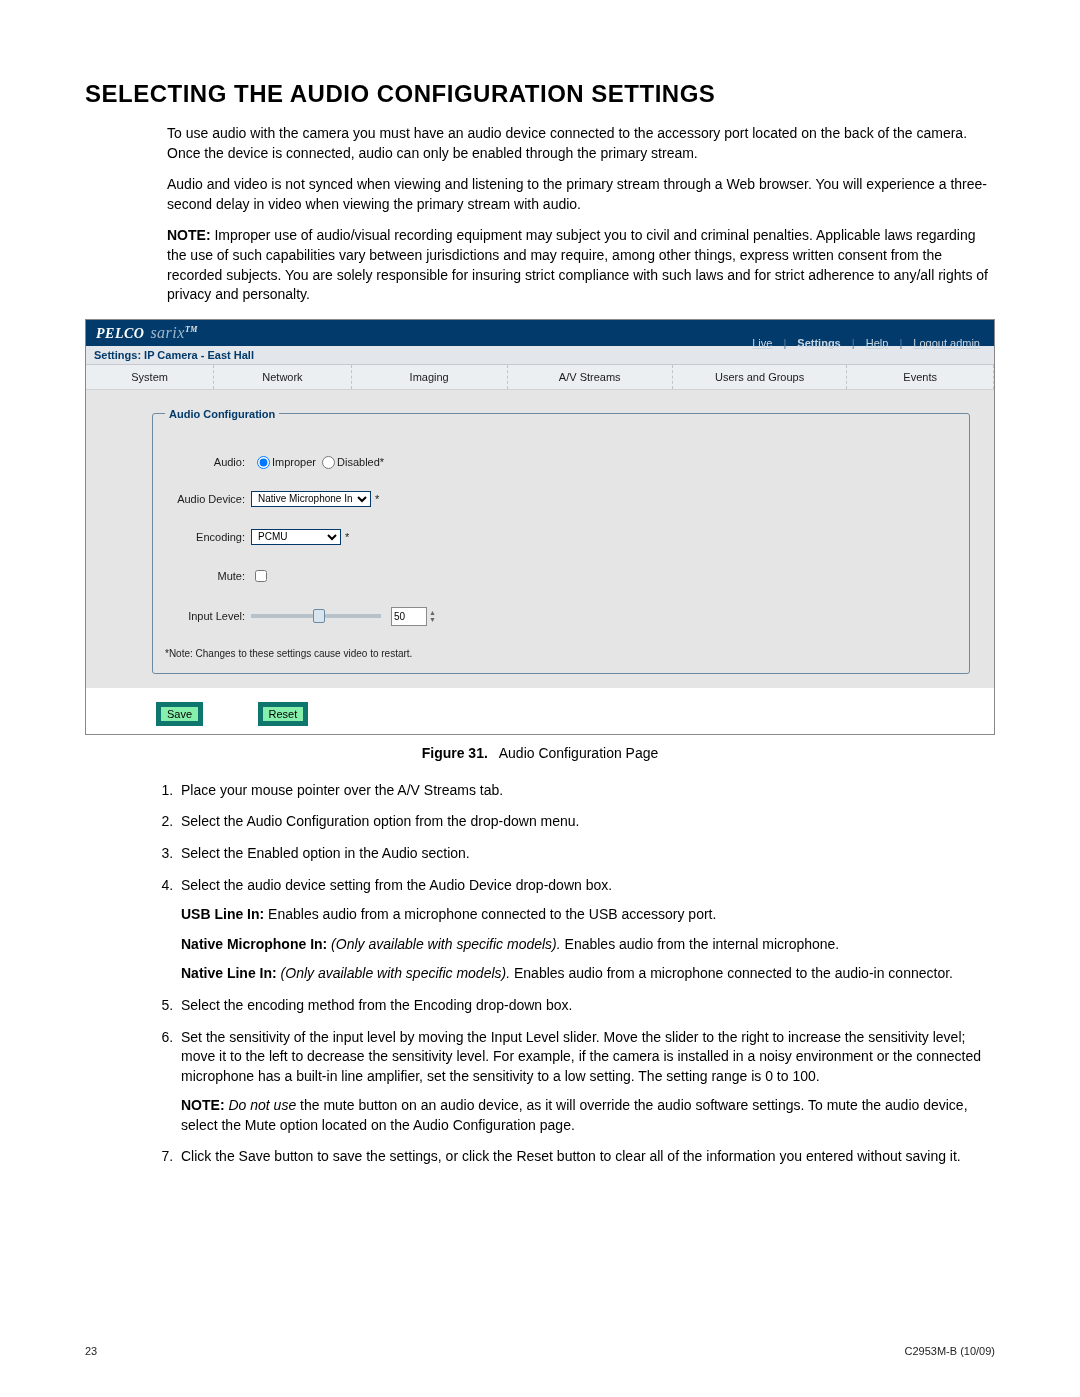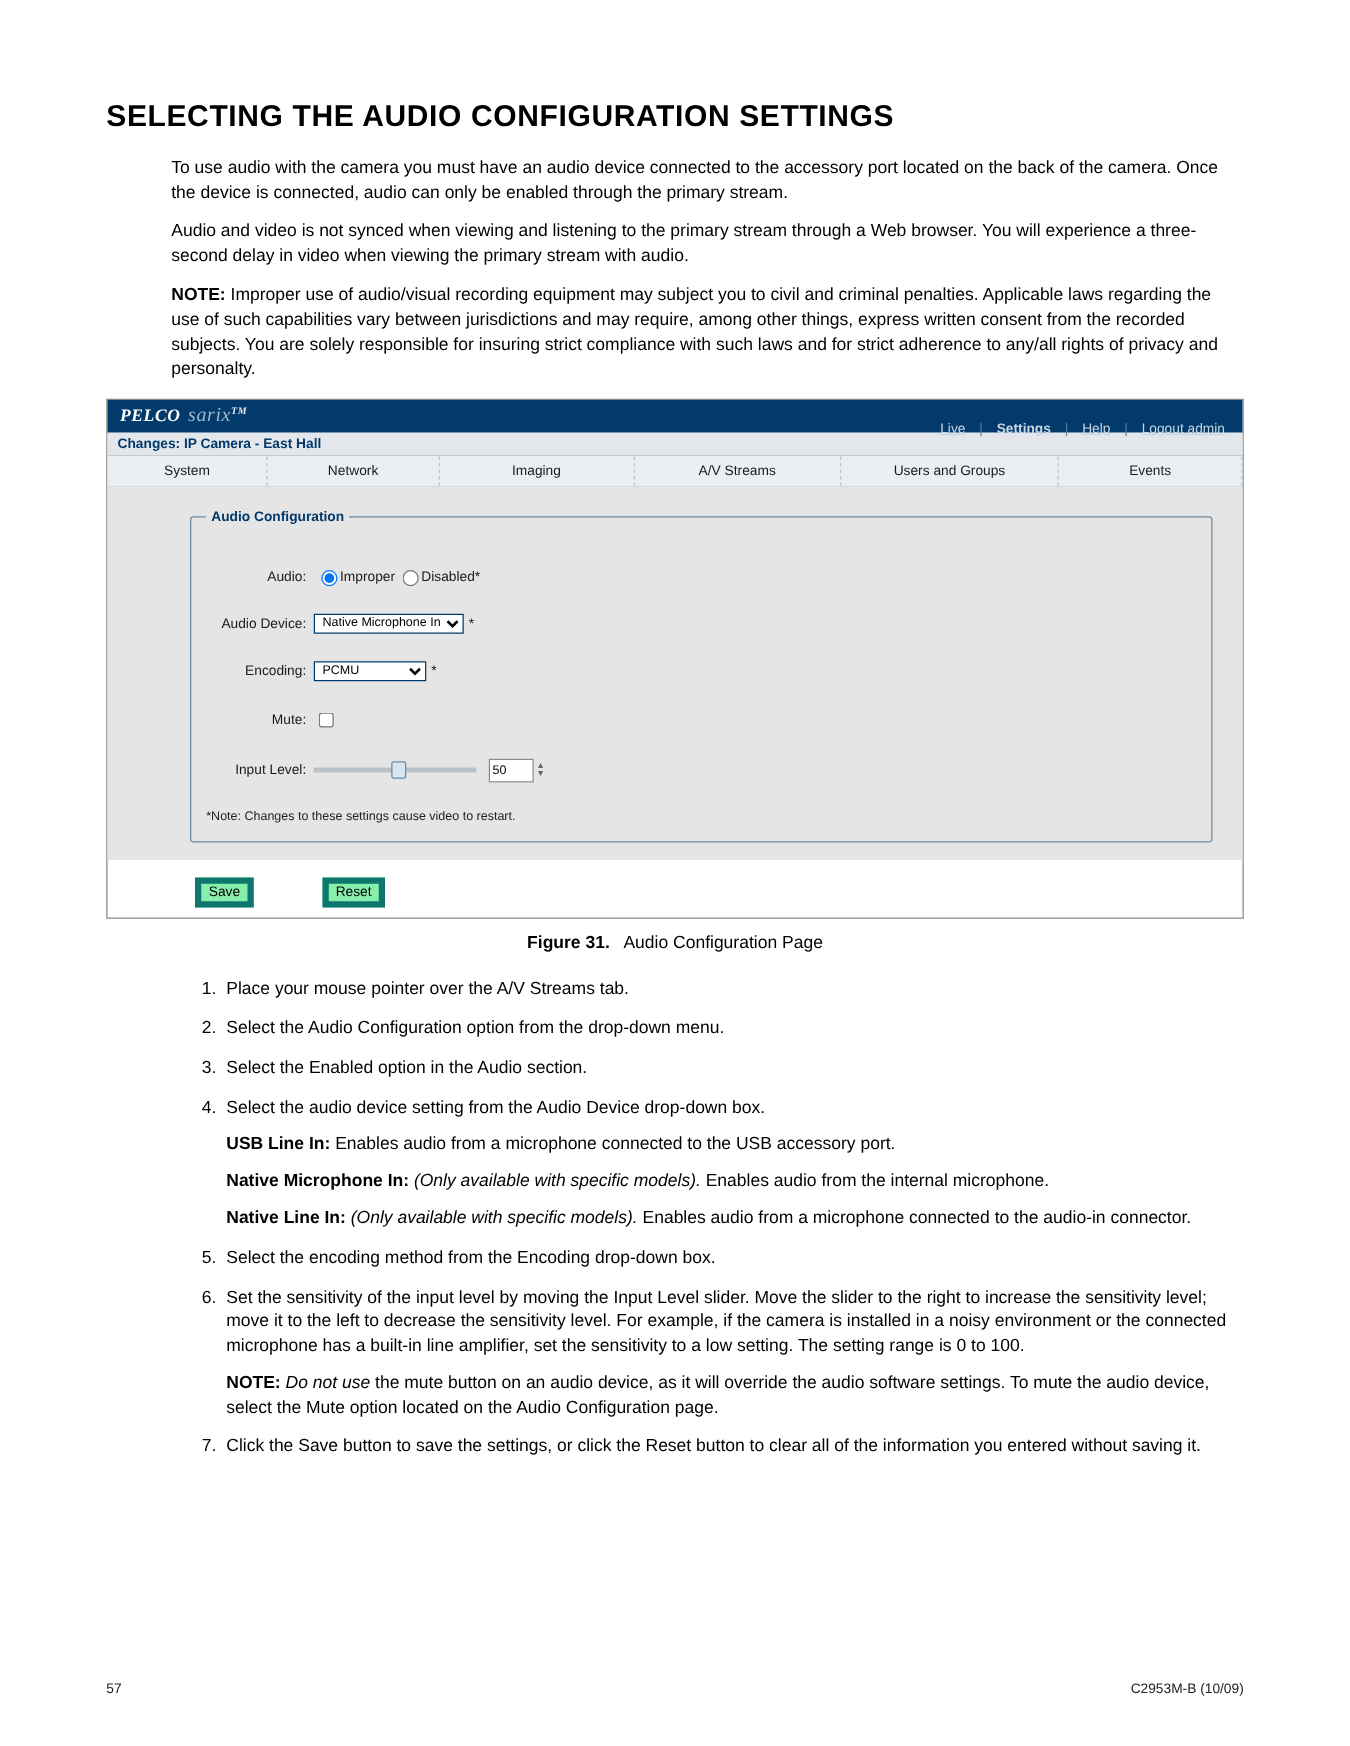--- a/index.html
+++ b/index.html
@@ -16,21 +16,21 @@
     box-sizing: border-box;
     padding: 80px 85px 40px 85px;
   }
   h1.title {
     font-size: 24px;
     font-weight: bold;
     letter-spacing: 0.5px;
     margin: 0 0 16px 0;
   }
   .body-text {
-    margin-left: 52px;
+    margin-left: 82px;
     font-size: 14px;
     line-height: 1.4;
   }
   .body-text p { margin: 0 0 12px 0; }
   .bold { font-weight: bold; }
   .italic { font-style: italic; }
 
   
   .shot {
     margin: 14px 0 8px 0;
@@ -229,21 +229,21 @@
       <span class="top-links">
         <span class="ul">Live</span>
         <span class="sep">|</span>
         <span class="bold">Settings</span>
         <span class="sep">|</span>
         <span class="ul">Help</span>
         <span class="sep">|</span>
         <span class="ul">Logout admin</span>
       </span>
     </div>
-    <div class="shot-sub">Changes: IP Camera - East Hall</div>
+    <div class="shot-sub">Settings: IP Camera - East Hall</div>
     <div class="menu-bar">
       <div class="menu-item" style="width:90px">System</div>
       <div class="menu-item" style="width:100px">Network</div>
       <div class="menu-item" style="width:120px">Imaging</div>
       <div class="menu-item" style="width:130px">A/V Streams</div>
       <div class="menu-item" style="width:140px">Users and Groups</div>
       <div class="menu-item" style="width:110px">Events</div>
       <div class="menu-spacer"></div>
     </div>
 
@@ -332,17 +332,17 @@
       <div class="sub-indent">
         <p>
           <span class="bold">NOTE:</span><span class="italic"> Do not use</span><span> the mute button on an audio device, as it will override the audio software settings. To mute the audio device, select the Mute option located on the Audio Configuration page.</span>
         </p>
       </div>
     </li>
     <li>Click the Save button to save the settings, or click the Reset button to clear all of the information you entered without saving it.</li>
   </ol>
 
   <div class="footer">
-    <span>57</span>
+    <span>23</span>
     <span>C2953M-B (10/09)</span>
   </div>
 
 </div>
 
 </body></html>

